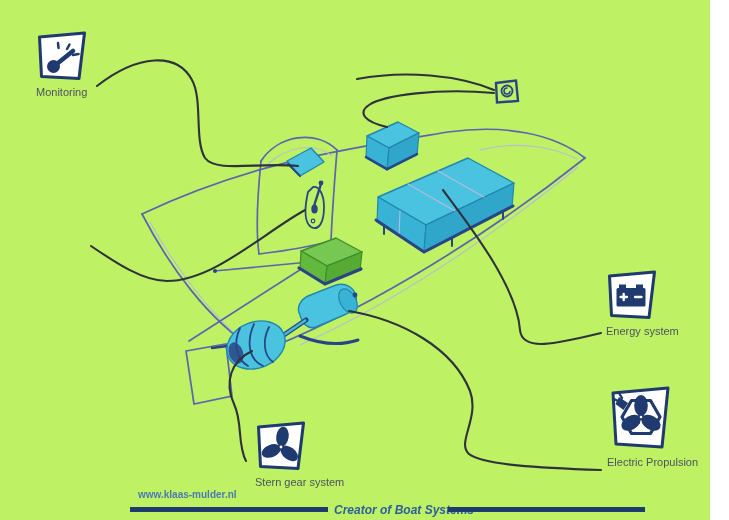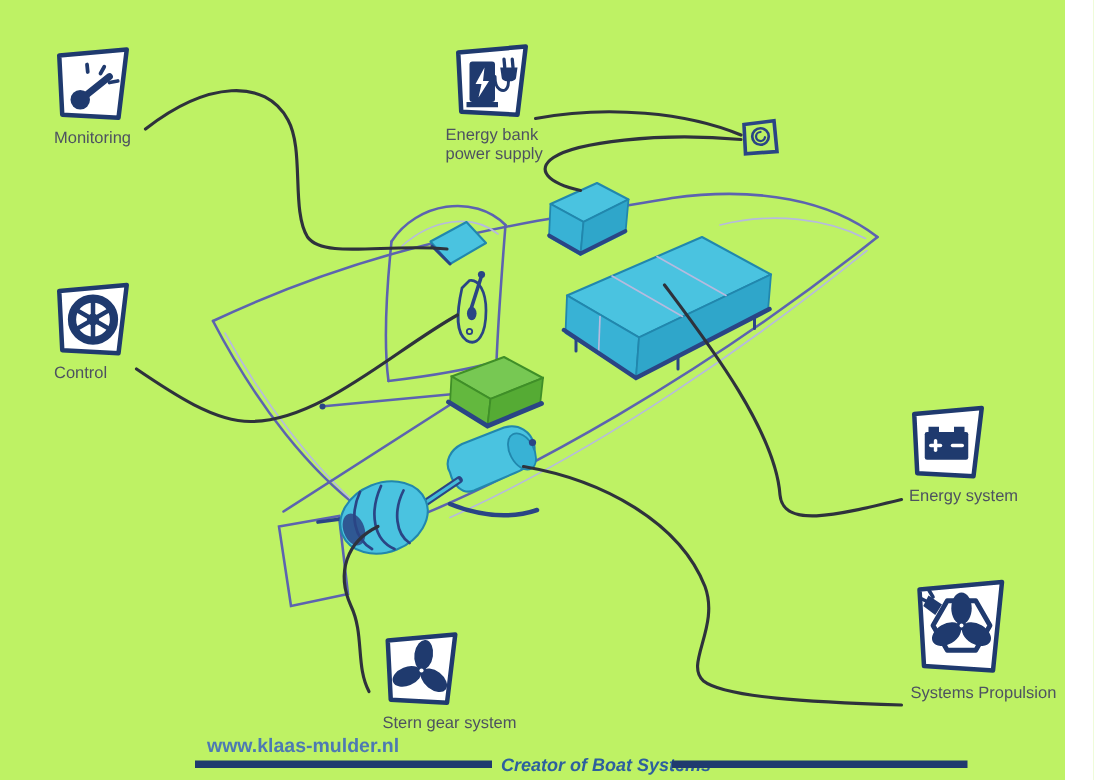--- a/index.html
+++ b/index.html
@@ -30,21 +30,21 @@
   .g-stroke{ stroke:var(--navy,#1f3a6e); fill:none; stroke-linecap:round; }
   .g-white { fill:#ffffff; }
   .lbl {
     font-size:11px; line-height:13px; color:var(--label_text,#4d5260);
     margin-top:4px; white-space:nowrap;
   }
 
   
   .footer-website {
     position:absolute; left:138px; top:489px; z-index:3;
-    font-size:13px; font-weight:bold; color:var(--link_blue,#4d79b3);
+    font-size:10px; font-weight:bold; color:var(--link_blue,#4d79b3);
     text-decoration:none;
     text-align:right;
   }
   .footer-bar { position:absolute; top:507px; height:4.5px; background:var(--navy,#1e3763); z-index:3; }
   .footer-bar.left  { left:130px; width:198px; }
   .footer-bar.right { left:448px; width:197px; }
   .footer-tagline {
     position:absolute; left:334px; top:503px; width:112px; z-index:3;
     font-size:12px; font-style:italic; font-weight:bold; text-align:center;
     color:var(--tagline_blue,#2d5f9e); white-space:nowrap;
@@ -164,53 +164,21 @@
       <path class="icon-frame" d="M 3.5,7 L 48.5,3 L 43,48.5 L 5.5,46.5 Z"></path>
       <line class="g-stroke" stroke-width="2.5" x1="22" y1="13" x2="22.5" y2="18"></line>
       <line class="g-stroke" stroke-width="2.5" x1="33.5" y1="14.5" x2="31" y2="19"></line>
       <line class="g-stroke" stroke-width="2.5" x1="37" y1="25" x2="42.5" y2="24"></line>
       <line class="g-stroke" stroke-width="4.5" x1="17" y1="37" x2="37" y2="21"></line>
       <circle class="g-fill" cx="17.5" cy="36.5" r="6.5"></circle>
     </svg>
     <div class="lbl">Monitoring</div>
   </div>
 
-  <div class="callout" style="left:36px; top:187px;">
-    <svg width="52" height="52" viewBox="0 0 52 52">
-      <path class="icon-frame" d="M 3.5,7 L 48.5,3 L 43,48.5 L 5.5,46.5 Z"></path>
-      <circle class="g-stroke" stroke-width="5.5" cx="26" cy="26" r="14"></circle>
-      <g class="g-stroke" stroke-width="3">
-        <line x1="26" y1="26" x2="26" y2="12.5"></line>
-        <line x1="26" y1="26" x2="37.7" y2="19.25"></line>
-        <line x1="26" y1="26" x2="37.7" y2="32.75"></line>
-        <line x1="26" y1="26" x2="26" y2="39.5"></line>
-        <line x1="26" y1="26" x2="14.3" y2="32.75"></line>
-        <line x1="26" y1="26" x2="14.3" y2="19.25"></line>
-      </g>
-      <circle class="g-fill" cx="26" cy="26" r="4"></circle>
-    </svg>
-    <div class="lbl">Control</div>
-  </div>
-
-  <div class="callout" style="left:302px; top:28px;">
-    <svg width="52" height="52" viewBox="0 0 52 52">
-      <path class="icon-frame" d="M 3.5,7 L 48.5,3 L 43,48.5 L 5.5,46.5 Z"></path>
-      <rect class="g-fill" x="11" y="13" width="17" height="27" rx="2"></rect>
-      <path class="g-white" d="M 21,17 L 15,28 L 19,28 L 17,37 L 24,26 L 20,26 Z"></path>
-      <rect class="g-fill" x="9" y="40" width="21" height="3.5"></rect>
-      <line class="g-stroke" stroke-width="2.2" x1="34" y1="11.5" x2="34.5" y2="17"></line>
-      <line class="g-stroke" stroke-width="2.2" x1="39.5" y1="11.5" x2="40" y2="17"></line>
-      <path class="g-fill" d="M 31.5,17 L 43,17 L 42,24 C 41.5,27 33,27 32.5,24 Z"></path>
-      <path class="g-stroke" stroke-width="2" d="M 37,26 C 37,32 34,33.5 31,31.5 C 28.5,30 28,26 28,23"></path>
-    </svg>
-    <div class="lbl" style="margin-left:-5px;">
-      <div>Energy bank</div>
-      <div>power supply</div>
-    </div>
-  </div>
+
 
   <div class="callout" style="left:606px; top:269px;">
     <svg width="52" height="52" viewBox="0 0 52 52">
       <path class="icon-frame" d="M 3.5,7 L 48.5,3 L 43,48.5 L 5.5,46.5 Z"></path>
       <rect class="g-fill" x="13" y="15.5" width="7" height="4.5"></rect>
       <rect class="g-fill" x="30" y="15.5" width="7" height="4.5"></rect>
       <rect class="g-fill" x="10.5" y="19" width="29" height="18.5" rx="1.5"></rect>
       <g stroke="#ffffff" stroke-width="2.3" stroke-linecap="round">
         <line x1="14.5" y1="28" x2="21" y2="28"></line>
         <line x1="17.7" y1="24.8" x2="17.7" y2="31.2"></line>
@@ -228,21 +196,21 @@
         <ellipse cx="32" cy="21.5" rx="6.8" ry="10.5"></ellipse>
         <ellipse cx="32" cy="21.5" rx="6.8" ry="10.5" transform="rotate(120 32 33)"></ellipse>
         <ellipse cx="32" cy="21.5" rx="6.8" ry="10.5" transform="rotate(240 32 33)"></ellipse>
         <circle cx="32" cy="33" r="3.2"></circle>
       </g>
       <circle class="g-white" cx="32" cy="33" r="1.3"></circle>
       <line class="g-stroke" stroke-width="2.4" x1="10" y1="9" x2="13" y2="14"></line>
       <line class="g-stroke" stroke-width="2.4" x1="5" y1="15" x2="10" y2="17.5"></line>
       <path class="g-fill" d="M 10,13 L 19,19 L 14.5,26 L 6.5,20 Z"></path>
     </svg>
-    <div class="lbl" style="margin-left:-2px;">Systems Propulsion</div>
+    <div class="lbl" style="margin-left:-2px;">Electric Propulsion</div>
   </div>
 
   <div class="callout" style="left:255px; top:420px;">
     <svg width="52" height="52" viewBox="0 0 52 52">
       <path class="icon-frame" d="M 3.5,7 L 48.5,3 L 43,48.5 L 5.5,46.5 Z"></path>
       <g class="g-fill" transform="rotate(8 26 27)">
         <ellipse cx="26" cy="16.5" rx="6.2" ry="10"></ellipse>
         <ellipse cx="26" cy="16.5" rx="6.2" ry="10" transform="rotate(120 26 27)"></ellipse>
         <ellipse cx="26" cy="16.5" rx="6.2" ry="10" transform="rotate(240 26 27)"></ellipse>
         <circle cx="26" cy="27" r="3"></circle>

